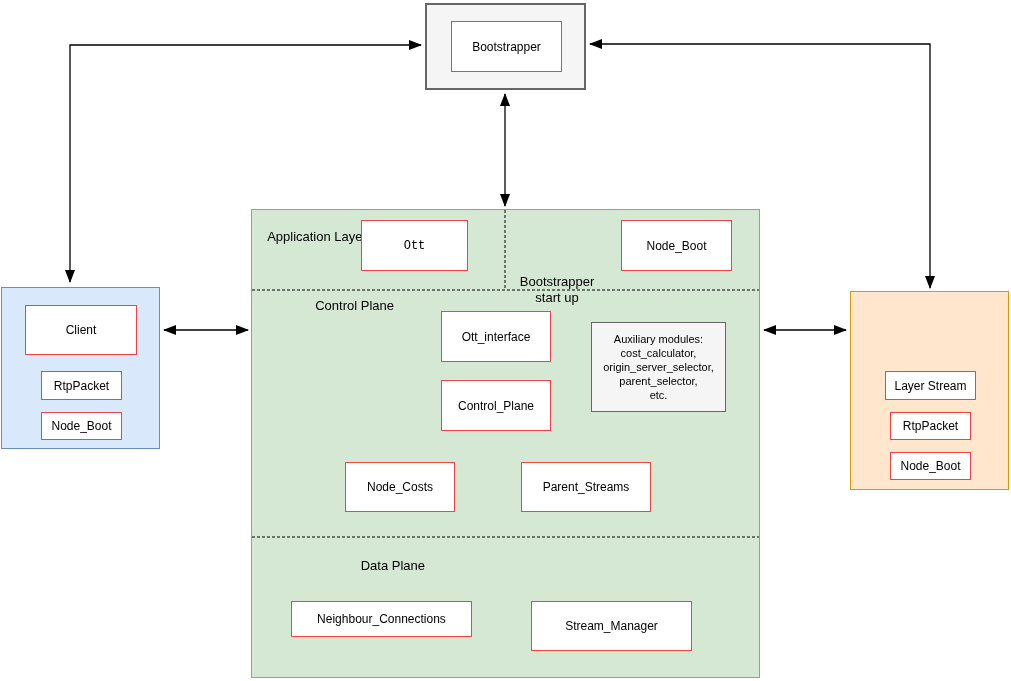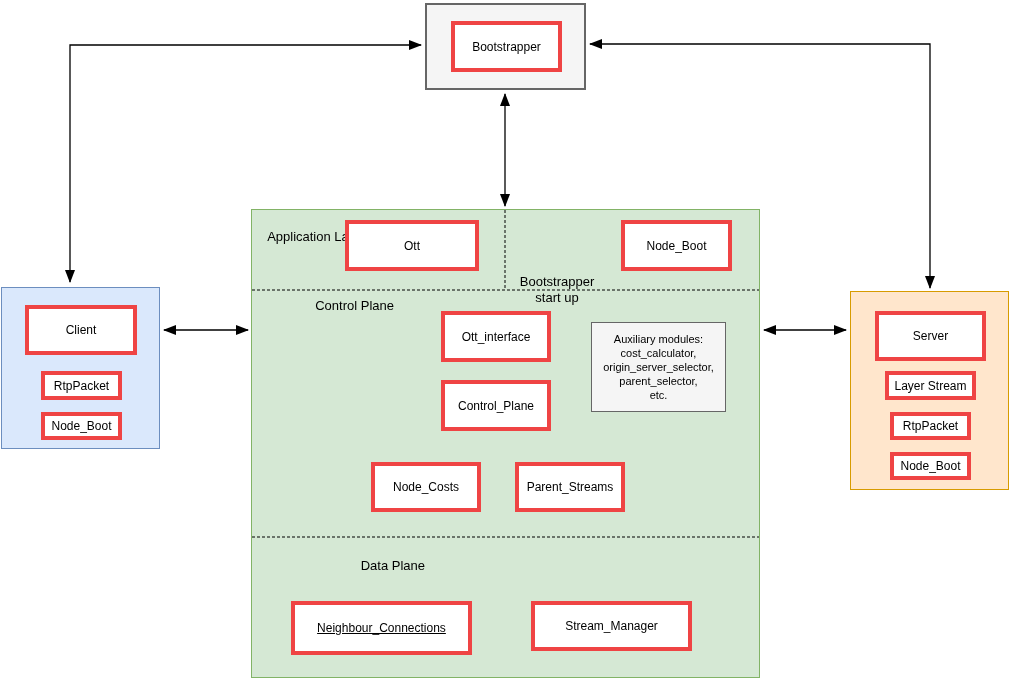--- a/index.html
+++ b/index.html
@@ -6,21 +6,21 @@
   html,body { background:#ffffff; }
   body { font-family:"Liberation Sans","DejaVu Sans",sans-serif; color:#000; }
   #canvas { position:relative; width:1011px; height:681px; background:#fff; overflow:hidden; }
 
   .panel { position:absolute; }
   .panel-gray   { background:#f5f5f5; border:2px solid #666666; }
   .panel-blue   { background:#dae8fc; border:1px solid #6c8ebf; }
   .panel-orange { background:#ffe6cc; border:1px solid #d79b00; }
   .panel-green  { background:#d5e8d4; border:1px solid #82b366; }
 
-  .box { position:absolute; background:#ffffff; border:4px solid #ef4444;
+  .box { position:absolute; background:#ffffff; border:1px solid #ef4444;
          display:flex; align-items:center; justify-content:center;
          text-align:center; font-size:12px; line-height:14px; }
 
   .section-label { position:absolute; font-size:13px; line-height:16px;
                    text-align:center; }
   .section-label.left-align { text-align:right; }
 
   .note { position:absolute; background:#f5f5f5; border:1px solid #666666;
           display:flex; align-items:center; justify-content:center;
           text-align:center; font-size:11px; line-height:14px;
@@ -37,47 +37,46 @@
     <div class="box" style="left:24px; top:16px; width:111px; height:51px;">Bootstrapper</div>
   </div>
 
   <div class="panel panel-blue" style="left:1px; top:287px; width:159px; height:162px;">
     <div class="box" style="left:23px; top:17px; width:112px; height:50px;">Client</div>
     <div class="box" style="left:39px; top:83px; width:81px; height:29px;">RtpPacket</div>
     <div class="box" style="left:39px; top:124px; width:81px; height:28px;">Node_Boot</div>
   </div>
 
   <div class="panel panel-orange" style="left:850px; top:291px; width:159px; height:199px;">
-    <div class="box" style="left:24px; top:19px; width:111px; height:50px;">Server</div>
     <div class="box" style="left:34px; top:79px; width:91px; height:29px;">Layer Stream</div>
     <div class="box" style="left:39px; top:120px; width:81px; height:28px;">RtpPacket</div>
     <div class="box" style="left:39px; top:160px; width:81px; height:28px;">Node_Boot</div>
   </div>
 
   <div class="panel panel-green" style="left:251px; top:209px; width:509px; height:469px;">
 
     <div class="section-label" style="left:5px; top:19px; width:120px;">Application Layer</div>
-    <div class="box" style="left:93px; top:10px; width:134px; height:51px;">Ott</div>
+    <div class="box" style="left:109px; top:10px; width:107px; height:51px;font-family:Liberation Mono, monospace;">Ott</div>
 
     <div class="section-label" style="left:255px; top:19px; width:100px;margin-top:45px;">Bootstrapper start up</div>
     <div class="box" style="left:369px; top:10px; width:111px; height:51px;">Node_Boot</div>
 
     <div class="section-label left-align" style="left:22px; top:88px; width:120px;">Control Plane</div>
     <div class="box" style="left:189px; top:170px; width:110px; height:51px;">Control_Plane</div>
     <div class="box" style="left:189px; top:101px; width:110px; height:51px;">Ott_interface</div>
     <div class="note" style="left:339px; top:112px; width:135px; height:90px;">Auxiliary modules:
 cost_calculator,
 origin_server_selector,
 parent_selector,
 etc.</div>
-    <div class="box" style="left:119px; top:252px; width:110px; height:50px;">Node_Costs</div>
-    <div class="box" style="left:263px; top:252px; width:110px; height:50px;">Parent_Streams</div>
+    <div class="box" style="left:93px; top:252px; width:110px; height:50px;">Node_Costs</div>
+    <div class="box" style="left:269px; top:252px; width:130px; height:50px;">Parent_Streams</div>
 
     <div class="section-label left-align" style="left:29px; top:348px; width:120px;margin-left:24px;">Data Plane</div>
-    <div class="box" style="left:39px; top:391px; width:181px; height:54px;text-decoration:underline;">Neighbour_Connections</div>
+    <div class="box" style="left:39px; top:391px; width:181px; height:36px;">Neighbour_Connections</div>
     <div class="box" style="left:279px; top:391px; width:161px; height:50px;">Stream_Manager</div>
   </div>
 
   <svg class="connectors" width="1011" height="681" viewBox="0 0 1011 681">
     <defs>
       <marker id="arrow" orient="auto-start-reverse" markerUnits="userSpaceOnUse" markerWidth="14" markerHeight="10" refX="12" refY="5">
         <path d="M0,0 L13,5 L0,10 Z" fill="#000"></path>
       </marker>
     </defs>
 

